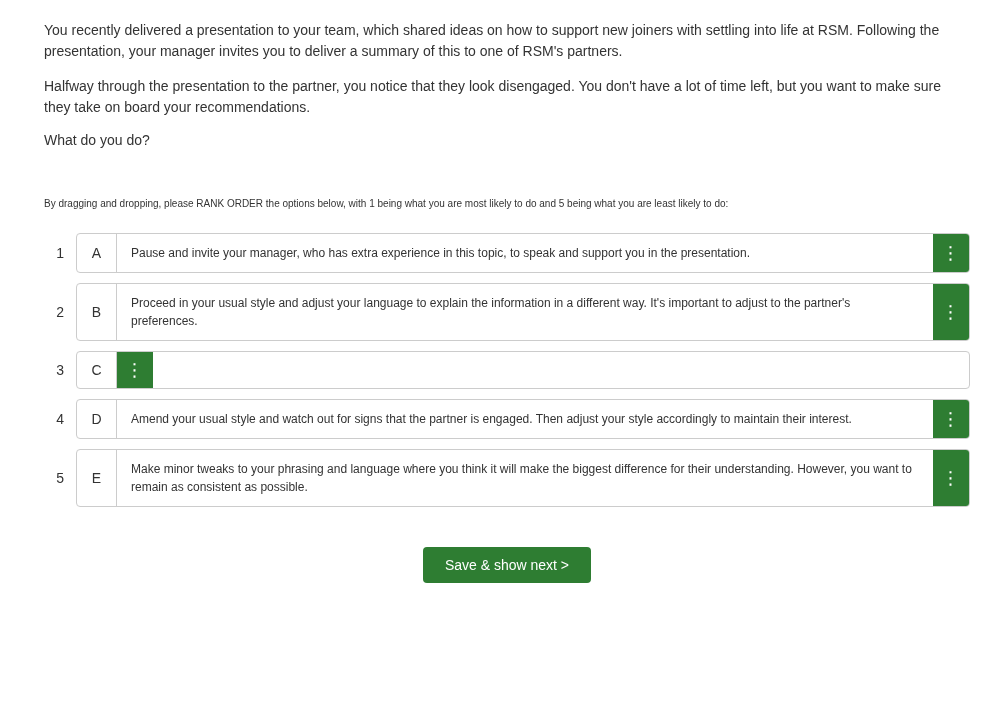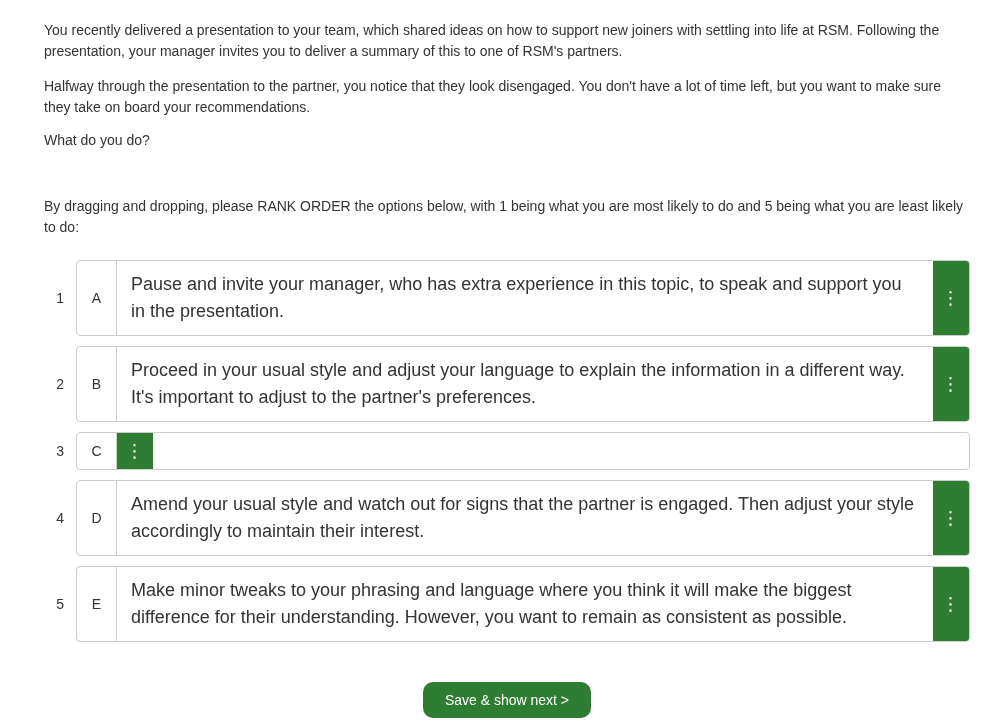--- a/index.html
+++ b/index.html
@@ -21,21 +21,21 @@
       font-size: 14px;
     }
     .question-label {
       margin-bottom: 14px;
       font-weight: normal;
       font-size: 14px;
     }
     .instruction-text {
       margin-bottom: 22px;
       line-height: 1.5;
-      font-size: 14px;
+      font-size: 10px;
       margin-top: 48px;
     }
     .items-container {
       display: flex;
       flex-direction: column;
       gap: 10px;
       margin-bottom: 30px;
     }
     .rank-row {
       display: flex;
@@ -65,21 +65,21 @@
       border-right: 1px solid #ccc;
       font-size: 14px;
       font-weight: normal;
       flex-shrink: 0;
       color: #333;
       padding: 10px 0;
     }
     .item-text {
       flex: 1;
       padding: 10px 14px;
-      font-size: 18px;
+      font-size: 12px;
       line-height: 1.5;
       color: #333;
     }
     .drag-handle {
       width: 36px;
       background: #2e7d32;
       display: flex;
       align-items: center;
       justify-content: center;
       flex-shrink: 0;
@@ -93,21 +93,21 @@
     }
     .footer {
       display: flex;
       justify-content: center;
       padding-top: 10px;
     }
     .save-button {
       background: #2e7d32;
       color: #fff;
       border: none;
-      border-radius: 10px;
+      border-radius: 4px;
       padding: 10px 22px;
       font-size: 14px;
       cursor: pointer;
       font-family: Arial, sans-serif;
     }
   </style>
 </head>
 <body>
 
 <div class="page">

